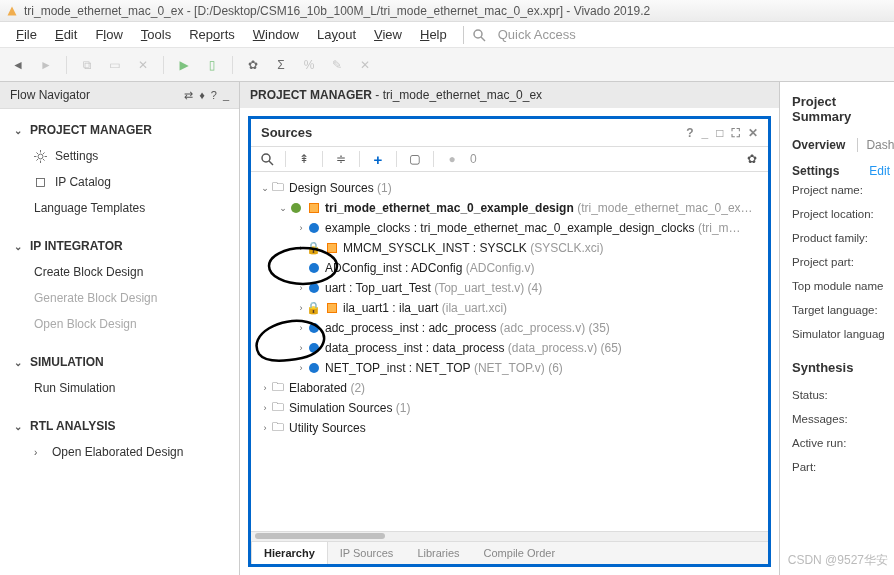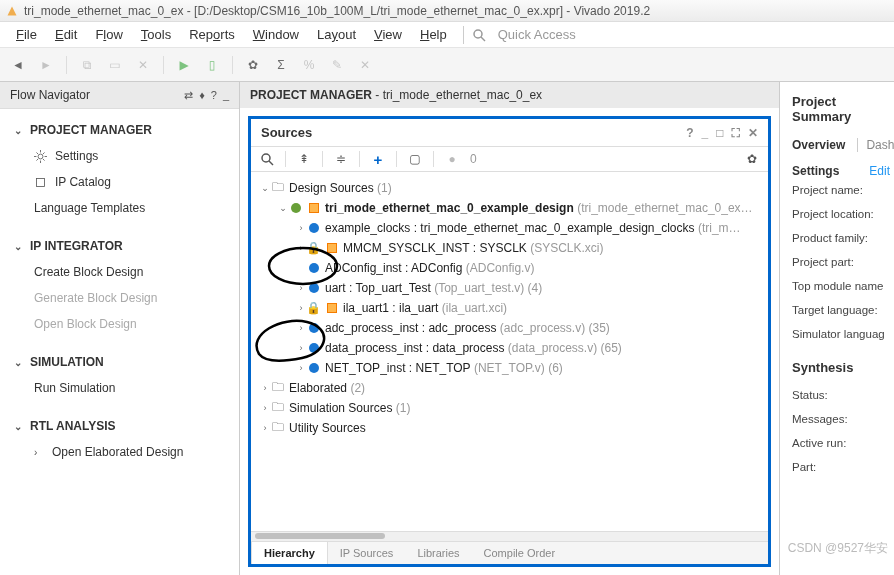--- a/index.html
+++ b/index.html
@@ -66,21 +66,21 @@
 
 .right { width: 115px; border-left:1px solid #ccc; padding:4px 0 0 12px; overflow:hidden; display:flex; flex-direction:column;}
 .right h3 { font-size:13px; font-weight:bold; margin:8px 0;}
 .right .tabs { display:flex; font-size:12px; margin:6px 0 12px; gap:4px;}
 .right .tabs .rtab { font-weight:bold; padding-right:8px;}
 .right .tabs .rlink { color:#888; border-left:1px solid #ccc; padding-left:8px;}
 .right .edit { color:#2196f3; float:right; margin-right:4px;}
 .right .kv { font-size:11.5px; color:#444; margin:6px 0; white-space:nowrap;}
 .right .section-hd { font-weight:bold; font-size:13px; margin-top:14px; margin-bottom:8px;}
 
-.watermark { position:absolute; right:6px; bottom:18px; color:#bbb; font-size:12px; pointer-events:none;}
+.watermark { position:absolute; right:6px; bottom:6px; color:#bbb; font-size:12px; pointer-events:none;}
 </style>
 </head>
 <body>
 
 <div class="titlebar">
   <svg class="logo" viewBox="0 0 16 16">
       <path d="M2 14 L8 2 L14 14 Z" fill="#f0ad4e"></path>
     </svg>
   <span>tri_mode_ethernet_mac_0_ex - [D:/Desktop/CSM16_10b_100M_L/tri_mode_ethernet_mac_0_ex.xpr] - Vivado 2019.2</span>
 </div>

